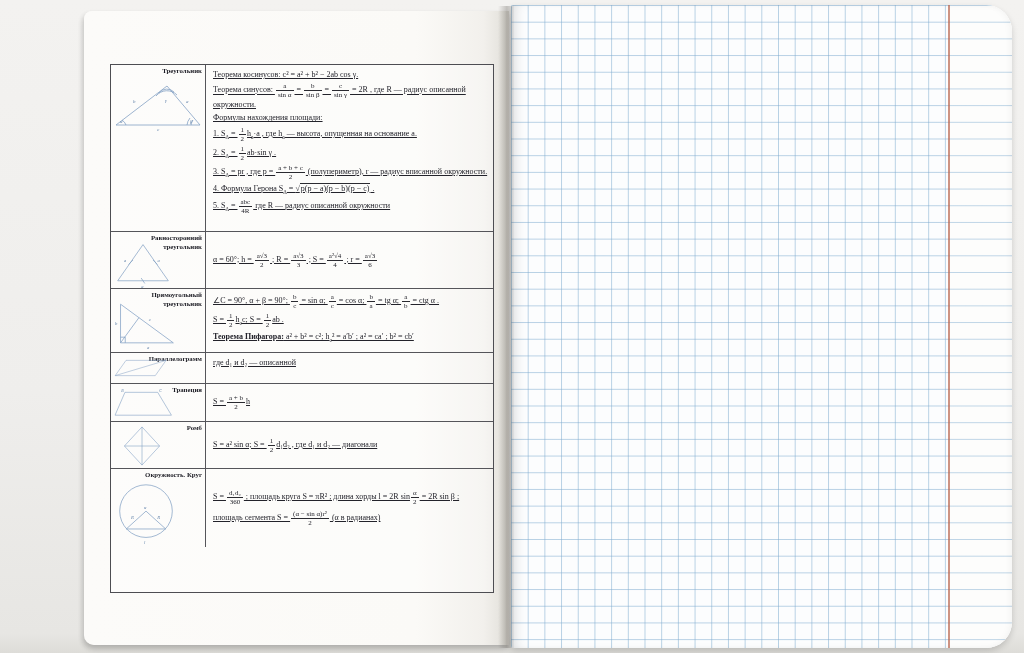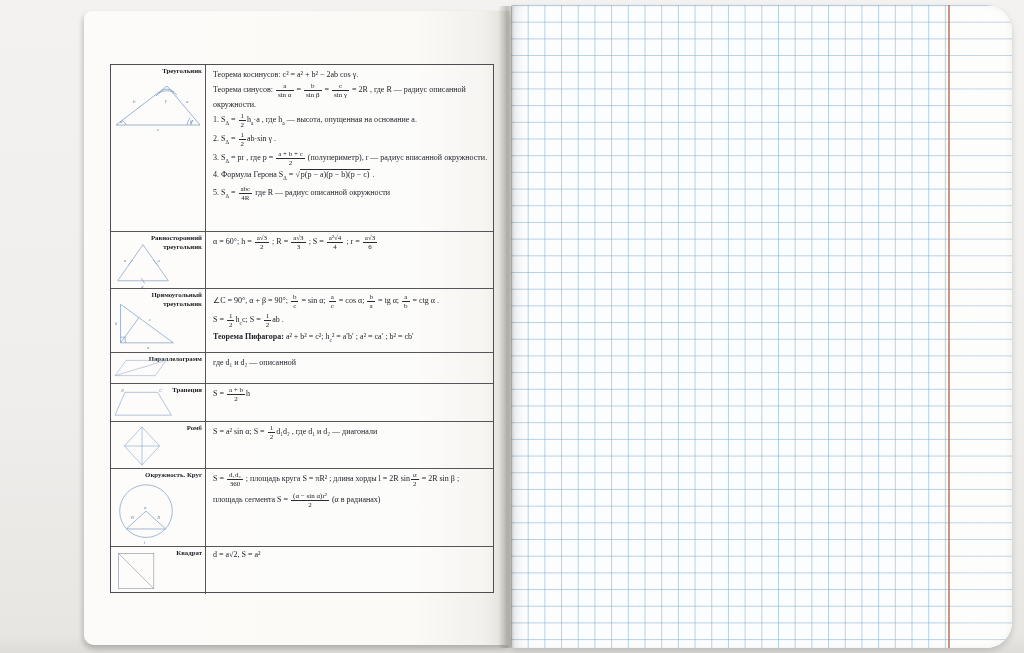--- a/index.html
+++ b/index.html
@@ -27,28 +27,28 @@
     background-image:linear-gradient(to bottom, rgba(128,173,208,.5) 1px, transparent 1px);
     background-size:16.7px 16.7px;}
   .margin-line{position:absolute;left:437px;top:0;width:2px;height:100%;
     background:rgba(185,101,79,.7);z-index:2;}
   .right-page .curve{position:absolute;inset:0;border-radius:2px 26px 26px 2px;
     box-shadow:inset 10px 0 14px -8px rgba(0,0,0,.18), inset -4px 0 8px -4px rgba(0,0,0,.06);pointer-events:none;}
 
   
   .formula-table{position:absolute;left:26px;top:53px;width:384px;height:529px;
     border:1px solid #4d4d52;box-sizing:border-box;display:flex;flex-direction:column;
-    color:#23232b;background:rgba(255,255,255,.35);}
+    color:#23232b;background:rgba(255,255,255,.35);text-decoration:underline;}
   .t-row{display:flex;box-sizing:border-box;border-bottom:1px solid #55555a;flex:0 0 auto;overflow:hidden;}
   .t-row:last-child{border-bottom:none;}
   .c-label{width:95px;min-width:95px;box-sizing:border-box;border-right:1px solid #55555a;position:relative;}
   .lbl{position:absolute;top:2px;left:2px;right:3px;text-align:right;font-weight:bold;
     font-size:6.8px;line-height:1.3;color:#1c1c24;}
   .c-frm{flex:1;box-sizing:border-box;padding:2px 4px 0 7px;font-size:8px;line-height:1.4;overflow:hidden;}
-  .c-frm.center{display:flex;flex-direction:column;justify-content:flex-start;padding-top:0;}
+  .c-frm.center{display:flex;flex-direction:column;justify-content:center;padding-top:0;}
   .fline{margin:2px 0;}
   .frac{display:inline-flex;flex-direction:column;vertical-align:middle;text-align:center;margin:0 1px;}
   .fnum,.fden{display:block;font-size:7px;line-height:8px;padding:0 2px;}
   .fden{border-top:1px solid #2a2a30;}
   .sqrt .rad{border-top:1px solid #2a2a30;padding:0 1px;}
   sub{font-size:5.5px;}
   b{font-weight:bold;}
 
   
   .dgm{position:absolute;}
@@ -87,20 +87,21 @@
           <div class="fline">Теорема синусов: <span class="frac">
                 <span class="fnum">a</span>
                 <span class="fden">sin α</span>
               </span> = <span class="frac">
                 <span class="fnum">b</span>
                 <span class="fden">sin β</span>
               </span> = <span class="frac">
                 <span class="fnum">c</span>
                 <span class="fden">sin γ</span>
               </span> = 2R , где R — радиус описанной окружности.</div>
+          <div class="fline">Формулы нахождения площади:</div>
           <div class="fline">1. S<sub>Δ</sub> = <span class="frac">
                 <span class="fnum">1</span>
                 <span class="fden">2</span>
               </span>h<sub>a</sub>·a , где h<sub>a</sub> — высота, опущенная на основание a.</div>
           <div class="fline">2. S<sub>Δ</sub> = <span class="frac">
                 <span class="fnum">1</span>
                 <span class="fden">2</span>
               </span>ab·sin γ .</div>
           <div class="fline">3. S<sub>Δ</sub> = pr , где p = <span class="frac">
                 <span class="fnum">a + b + c</span>
@@ -250,32 +251,20 @@
                 <span class="fnum">α</span>
                 <span class="fden">2</span>
               </span> = 2R sin β ;</div>
           <div class="fline">площадь сегмента S = <span class="frac">
                 <span class="fnum">(α − sin α)r²</span>
                 <span class="fden">2</span>
               </span> (α в радианах)</div>
         </div>
       </div>
 
-      <div class="t-row" style="height:47px">
-        <div class="c-label">
-          <div class="lbl">Квадрат</div>
-          <svg class="dgm gray" style="top:3px;left:2px" width="48" height="42" viewBox="0 0 56 50">
-            <rect x="6" y="4" width="42" height="42"></rect>
-            <path d="M6,4 L48,46"></path>
-          </svg>
-        </div>
-        <div class="c-frm center">
-          <div class="fline">d = a√2, S = a²</div>
-        </div>
-      </div>
 
     </div>
   </div>
 
   <div class="spine-shadow"></div>
 
   <div class="right-page">
     <div class="grid-area"></div>
     <div class="margin-strip"></div>
     <div class="margin-line"></div>

